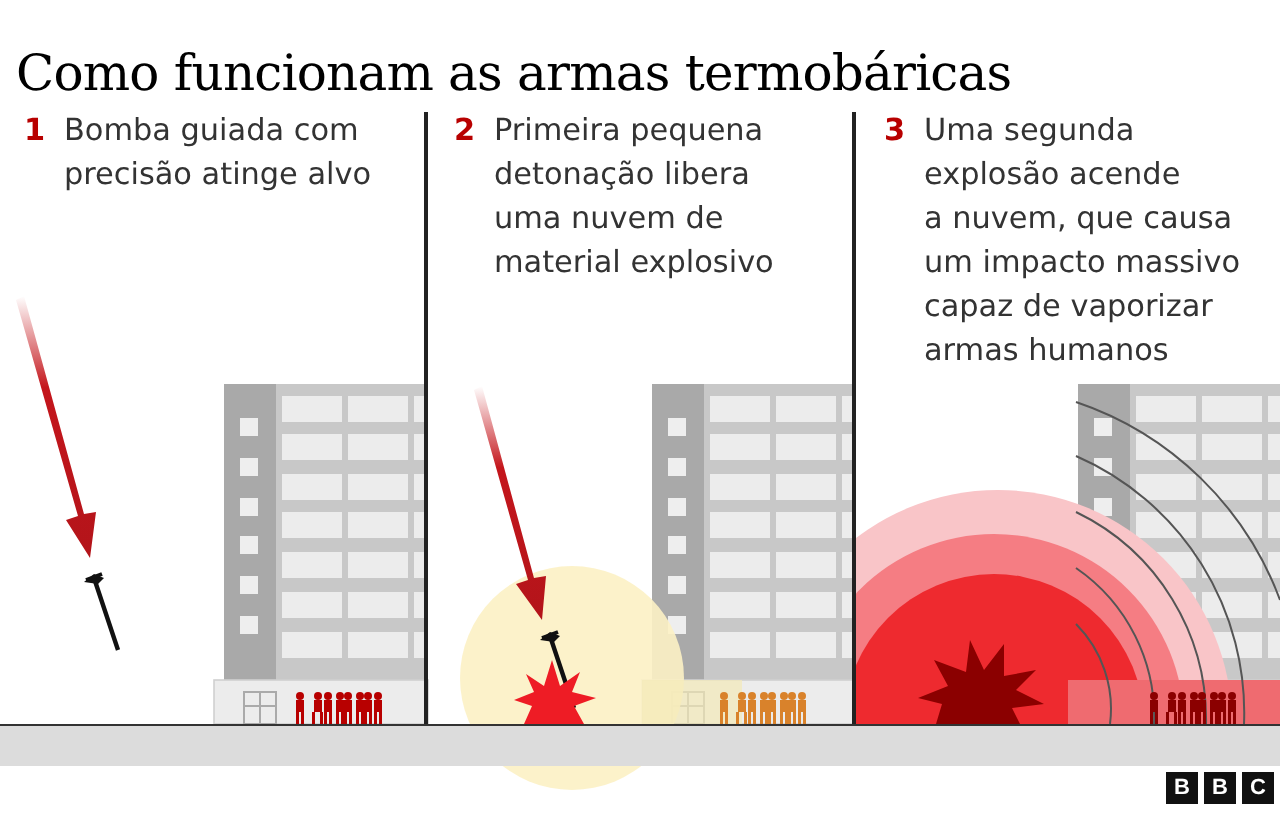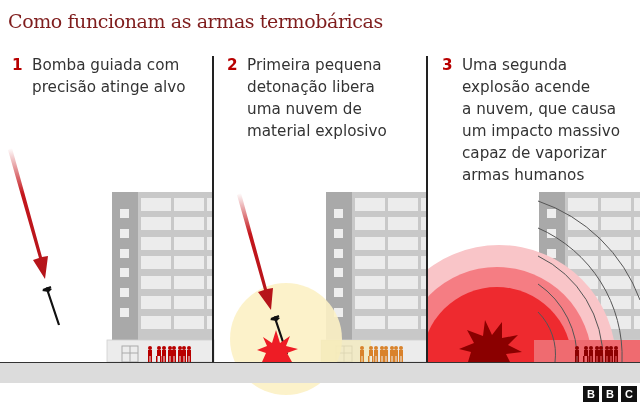--- a/index.html
+++ b/index.html
@@ -1,21 +1,21 @@
 <!DOCTYPE html>
 <html><head>
 <meta charset="utf-8">
 <style>
   * { box-sizing: border-box; margin: 0; padding: 0; }
   html, body { width: 640px; height: 409px; background: #ffffff; overflow: hidden; }
   body { position: relative; font-family: "DejaVu Sans", "Liberation Sans", sans-serif; color: #222; }
   .title {
-    position: absolute; left: 8px; top: 10px;
+    position: absolute; left: 8px; top: 22px;
     font-family: "DejaVu Serif", "Liberation Serif", serif;
-    font-size: 19px; letter-spacing: -0.4px; color: #7f1d1d; white-space: nowrap;
+    font-size: 25px; letter-spacing: -0.4px; color: #000000; white-space: nowrap;
   }
   .step { position: absolute; top: 54px; font-size: 15.2px; line-height: 22px; color: #333; }
   .step .num { position: absolute; left: 0; top: 0; font-weight: bold; color: #b80000; }
   .step .txt { position: absolute; left: 20px; top: 0; white-space: pre; }
   .divider { position: absolute; top: 56px; width: 1.5px; background: #222; height: 307px; }
   .ground { position: absolute; left: 0; top: 362px; width: 640px; height: 21px; background: #dcdcdc; border-top: 1.5px solid #333; }
   .bbc { position: absolute; top: 386px; display: flex; gap: 3px; }
   .bbc span { width: 16px; height: 16px; background: #111; color: #fff; font-weight: bold; font-size: 11px; display: flex; align-items: center; justify-content: center; font-family: "Liberation Sans", sans-serif; }
   svg.scene { position: absolute; left: 0; top: 0; }
 </style>

